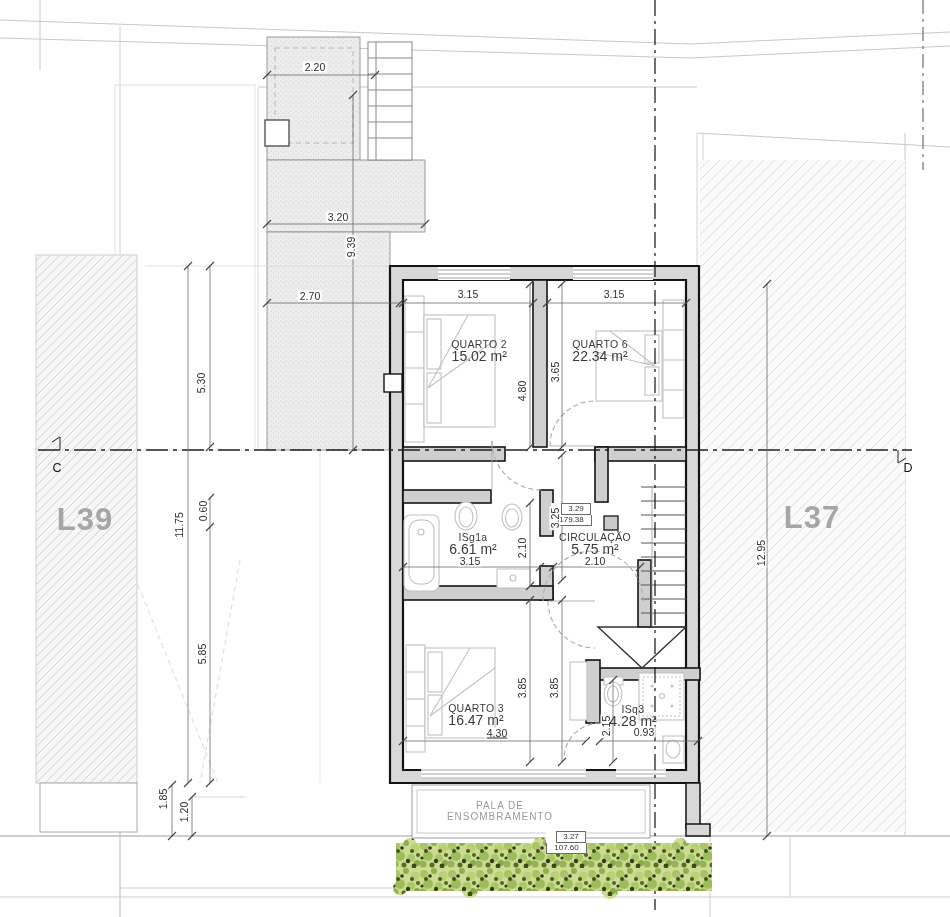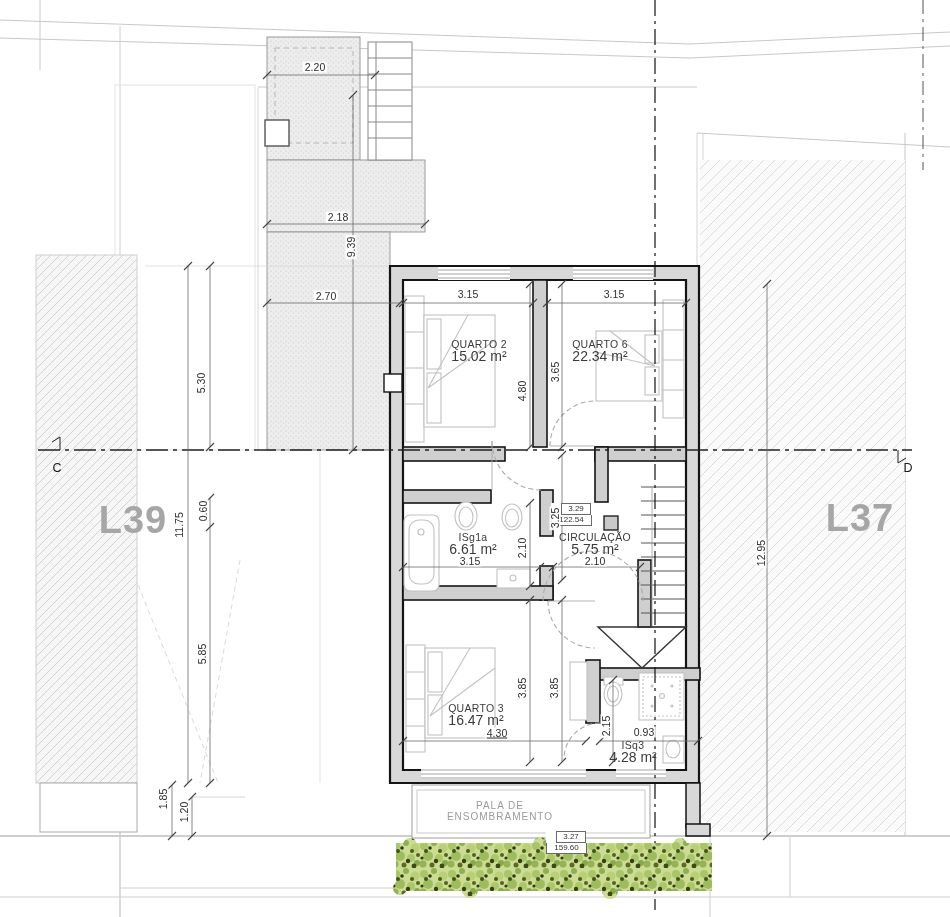--- a/index.html
+++ b/index.html
@@ -6,21 +6,21 @@
   #plan{position:relative;width:950px;height:917px;background:#fff;overflow:hidden;
         font-family:"Liberation Sans", sans-serif;}
   #linework{position:absolute;left:0;top:0;}
   #labels{position:absolute;left:0;top:0;width:950px;height:917px;pointer-events:none;}
   .lbl{position:absolute;transform:translate(-50%,-50%);white-space:nowrap;}
   .rot{transform:translate(-50%,-50%) rotate(-90deg);}
   .dim{font-size:10.5px;color:#2e2e2e;background:rgba(255,255,255,.92);padding:0 2px;line-height:11px;}
   .room{position:absolute;transform:translate(-50%,-50%);text-align:center;line-height:11.5px;}
   .room .rn{font-size:10.5px;color:#3a3a3a;letter-spacing:.3px;}
   .room .ra{font-size:14px;color:#3a3a3a;}
-  .lot{font-size:38px;font-weight:600;color:#a6a6a6;letter-spacing:1px;margin-left:48px;}
+  .lot{font-size:31px;font-weight:600;color:#a6a6a6;letter-spacing:1px;}
   .sec{font-size:12.5px;color:#161616;}
   .elev{position:absolute;transform:translate(-50%,0);width:40px;font-size:8px;color:#333;
         text-align:center;background:#fff;margin-top:36px;}
   .elev .t{width:28px;margin-left:auto;border:0.8px solid #6a6a6a;line-height:10px;background:#fff;}
   .elev .b{width:39px;border:0.8px solid #6a6a6a;border-top:none;line-height:10px;background:#fff;}
   .pala{font-size:10px;color:#9b9b9b;letter-spacing:1px;text-align:center;line-height:11px;}
 </style>
 </head>
 <body>
 
@@ -346,74 +346,74 @@
 </svg>
 
 <div id="labels">
   <span class="lbl lot" style="left:85px;top:520px">L39</span>
   <span class="lbl lot" style="left:812px;top:518px">L37</span>
   <span class="lbl sec" style="left:57px;top:468px">C</span>
   <span class="lbl sec" style="left:908px;top:468px">D</span>
 
   <div class="elev" style="left:571px;top:467px">
     <div class="t">3.29</div>
-    <div class="b">122.54</div>
+    <div class="b">179.38</div>
   </div>
   <div class="elev" style="left:566px;top:795px">
     <div class="t">3.27</div>
-    <div class="b">159.60</div>
+    <div class="b">107.60</div>
   </div>
 
   <div class="lbl pala" style="left:500px;top:811px">
     <div>PALA DE</div>
     <div>ENSOMBRAMENTO</div>
   </div>
 <span class="lbl dim" style="left: 315px; top: 67px;">2.20</span>
-      <span class="lbl dim" style="left: 338px; top: 217px;">2.18</span>
+      <span class="lbl dim" style="left: 338px; top: 217px;">3.20</span>
       <span class="lbl dim rot" style="left: 351px; top: 247px;">9.39</span>
-      <span class="lbl dim" style="left: 326px; top: 296px;">2.70</span>
+      <span class="lbl dim" style="left: 310px; top: 296px;">2.70</span>
       <span class="lbl dim rot" style="left: 201px; top: 383px;">5.30</span>
       <span class="lbl dim rot" style="left: 179px; top: 525px;">11.75</span>
       <span class="lbl dim rot" style="left: 203px; top: 511px;">0.60</span>
       <span class="lbl dim rot" style="left: 202px; top: 654px;">5.85</span>
       <span class="lbl dim rot" style="left: 163px; top: 799px;">1.85</span>
       <span class="lbl dim rot" style="left: 184px; top: 812px;">1.20</span>
       <span class="lbl dim rot" style="left: 761px; top: 553px;">12.95</span>
       <span class="lbl dim" style="left: 468px; top: 294px;">3.15</span>
       <span class="lbl dim" style="left: 614px; top: 294px;">3.15</span>
       <span class="lbl dim rot" style="left: 522px; top: 391px;">4.80</span>
       <span class="lbl dim rot" style="left: 555px; top: 372px;">3.65</span>
       <span class="lbl dim rot" style="left: 555px; top: 518px;">3.25</span>
       <span class="lbl dim rot" style="left: 522px; top: 548px;">2.10</span>
       <span class="lbl dim" style="left: 470px; top: 561px;">3.15</span>
       <span class="lbl dim" style="left: 595px; top: 561px;">2.10</span>
       <span class="lbl dim rot" style="left: 522px; top: 688px;">3.85</span>
       <span class="lbl dim rot" style="left: 554px; top: 688px;">3.85</span>
       <span class="lbl dim" style="left: 497px; top: 733px; text-decoration: underline;">4.30</span>
       <span class="lbl dim rot" style="left: 606px; top: 726px;">2.15</span>
       <span class="lbl dim" style="left: 644px; top: 732px;">0.93</span>
-      <div class="room" style="left: 479px; top: 350px;">
+      <div class="room" style="left: 479px; top: 350px; text-align: right;">
         <div class="rn">QUARTO 2</div>
         <div class="ra">15.02 m²</div>
       </div>
       <div class="room" style="left: 600px; top: 350px;">
         <div class="rn">QUARTO 6</div>
         <div class="ra">22.34 m²</div>
       </div>
       <div class="room" style="left: 473px; top: 543px;">
         <div class="rn">ISg1a</div>
         <div class="ra">6.61 m²</div>
       </div>
       <div class="room" style="left: 595px; top: 543px;">
         <div class="rn">CIRCULAÇÃO</div>
         <div class="ra">5.75 m²</div>
       </div>
       <div class="room" style="left: 476px; top: 714px;">
         <div class="rn">QUARTO 3</div>
         <div class="ra">16.47 m²</div>
       </div>
-      <div class="room" style="left: 633px; top: 715px; margin-top: 36px;">
+      <div class="room" style="left: 633px; top: 715px;">
         <div class="rn">ISq3</div>
         <div class="ra">4.28 m²</div>
       </div>
     </div>
 
 </div>
 
 </body></html>

